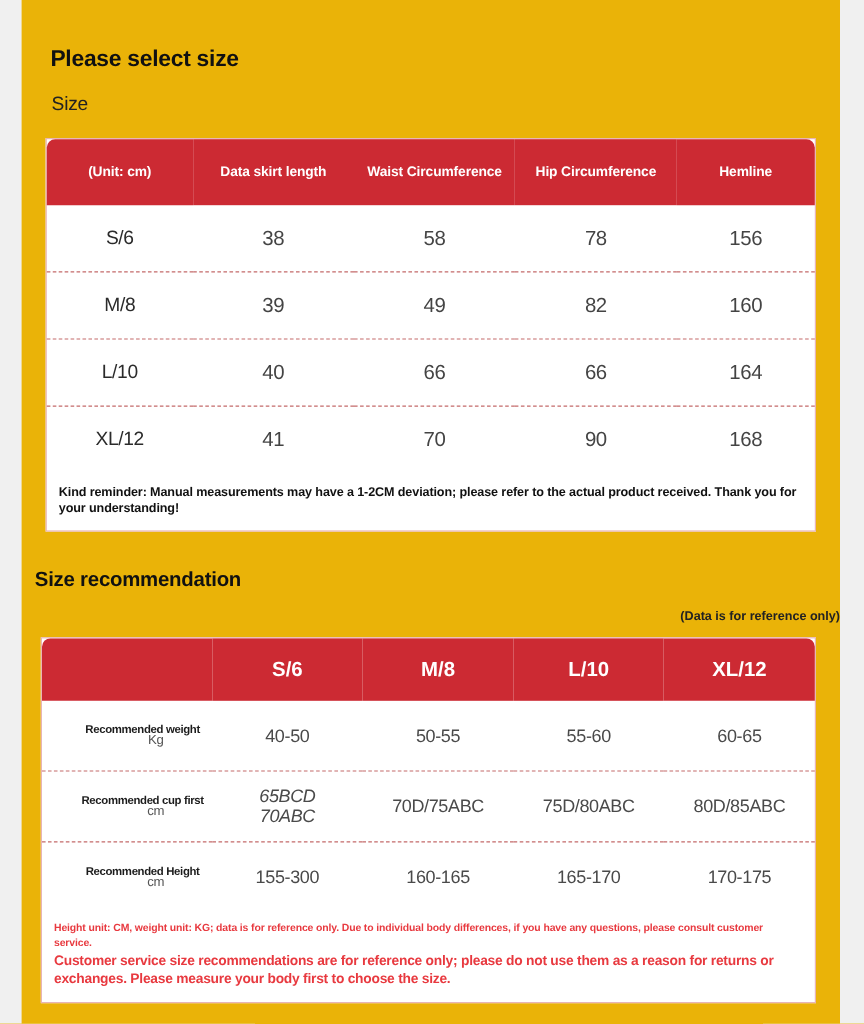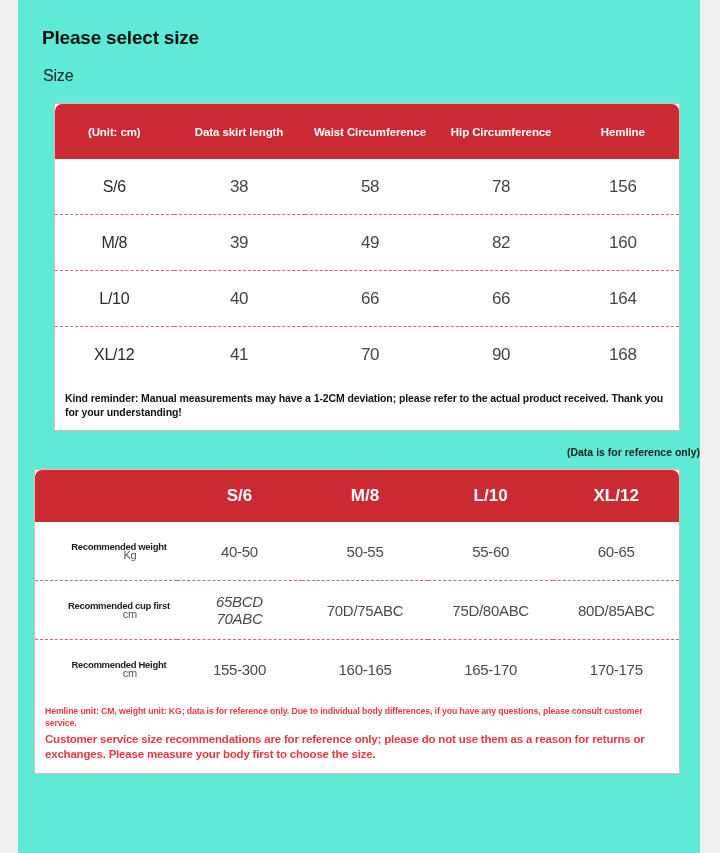--- a/index.html
+++ b/index.html
@@ -12,23 +12,23 @@
     background: #f0f0f0;
     font-family: "Liberation Sans", sans-serif;
     overflow: hidden;
   }
   .page-card {
     position: absolute;
     left: 18px;
     top: 0;
     width: 682px;
     min-height: 853px;
-    background: #5eead4;
+    background: #eab308;
     box-sizing: border-box;
-    padding: 0 0 0 0;
+    padding: 12px 0 0 0;
   }
 
   
   .title {
     font-size: 19px;
     font-weight: bold;
     color: #111111;
     letter-spacing: -0.2px;
     margin: 0;
     padding: 27px 0 0 24px;
@@ -36,21 +36,21 @@
   .subtitle {
     font-size: 16px;
     color: #222222;
     margin: 0;
     padding: 18px 0 0 25px;
     letter-spacing: -0.2px;
   }
 
   
   .table-wrap {
-    margin: 18px 20px 0 36px;
+    margin: 18px 20px 0 20px;
     border: 1px solid #e8b5b5;
     box-sizing: border-box;
     background: #ffffff;
   }
   .tbl {
     width: 100%;
     border-collapse: collapse;
     table-layout: fixed;
   }
   .tbl thead th {
@@ -233,20 +233,21 @@
           <td>41</td>
           <td>70</td>
           <td>90</td>
           <td>168</td>
         </tr>
       </tbody>
     </table>
     <div class="note-black">Kind reminder: Manual measurements may have a 1-2CM deviation; please refer to the actual product received. Thank you for your understanding!</div>
   </div>
 
+  <h2 class="section2-title">Size recommendation</h2>
   <div class="section2-sub">(Data is for reference only)</div>
 
   <div class="table-wrap second">
     <table class="tbl" id="rec-table">
       <colgroup>
         <col class="r0">
           <col class="r1">
           <col class="r2">
           <col class="r3">
           <col class="r4">
@@ -290,18 +291,18 @@
             <span class="unit">cm</span>
           </td>
           <td>155-300</td>
           <td>160-165</td>
           <td>165-170</td>
           <td>170-175</td>
         </tr>
       </tbody>
     </table>
     <div class="note-red-wrap">
-      <div class="note-red-small">Hemline unit: CM, weight unit: KG; data is for reference only. Due to individual body differences, if you have any questions, please consult customer service.</div>
+      <div class="note-red-small">Height unit: CM, weight unit: KG; data is for reference only. Due to individual body differences, if you have any questions, please consult customer service.</div>
       <div class="note-red-big">Customer service size recommendations are for reference only; please do not use them as a reason for returns or exchanges. Please measure your body first to choose the size.</div>
     </div>
   </div>
 
 </div>
 
 </body></html>

